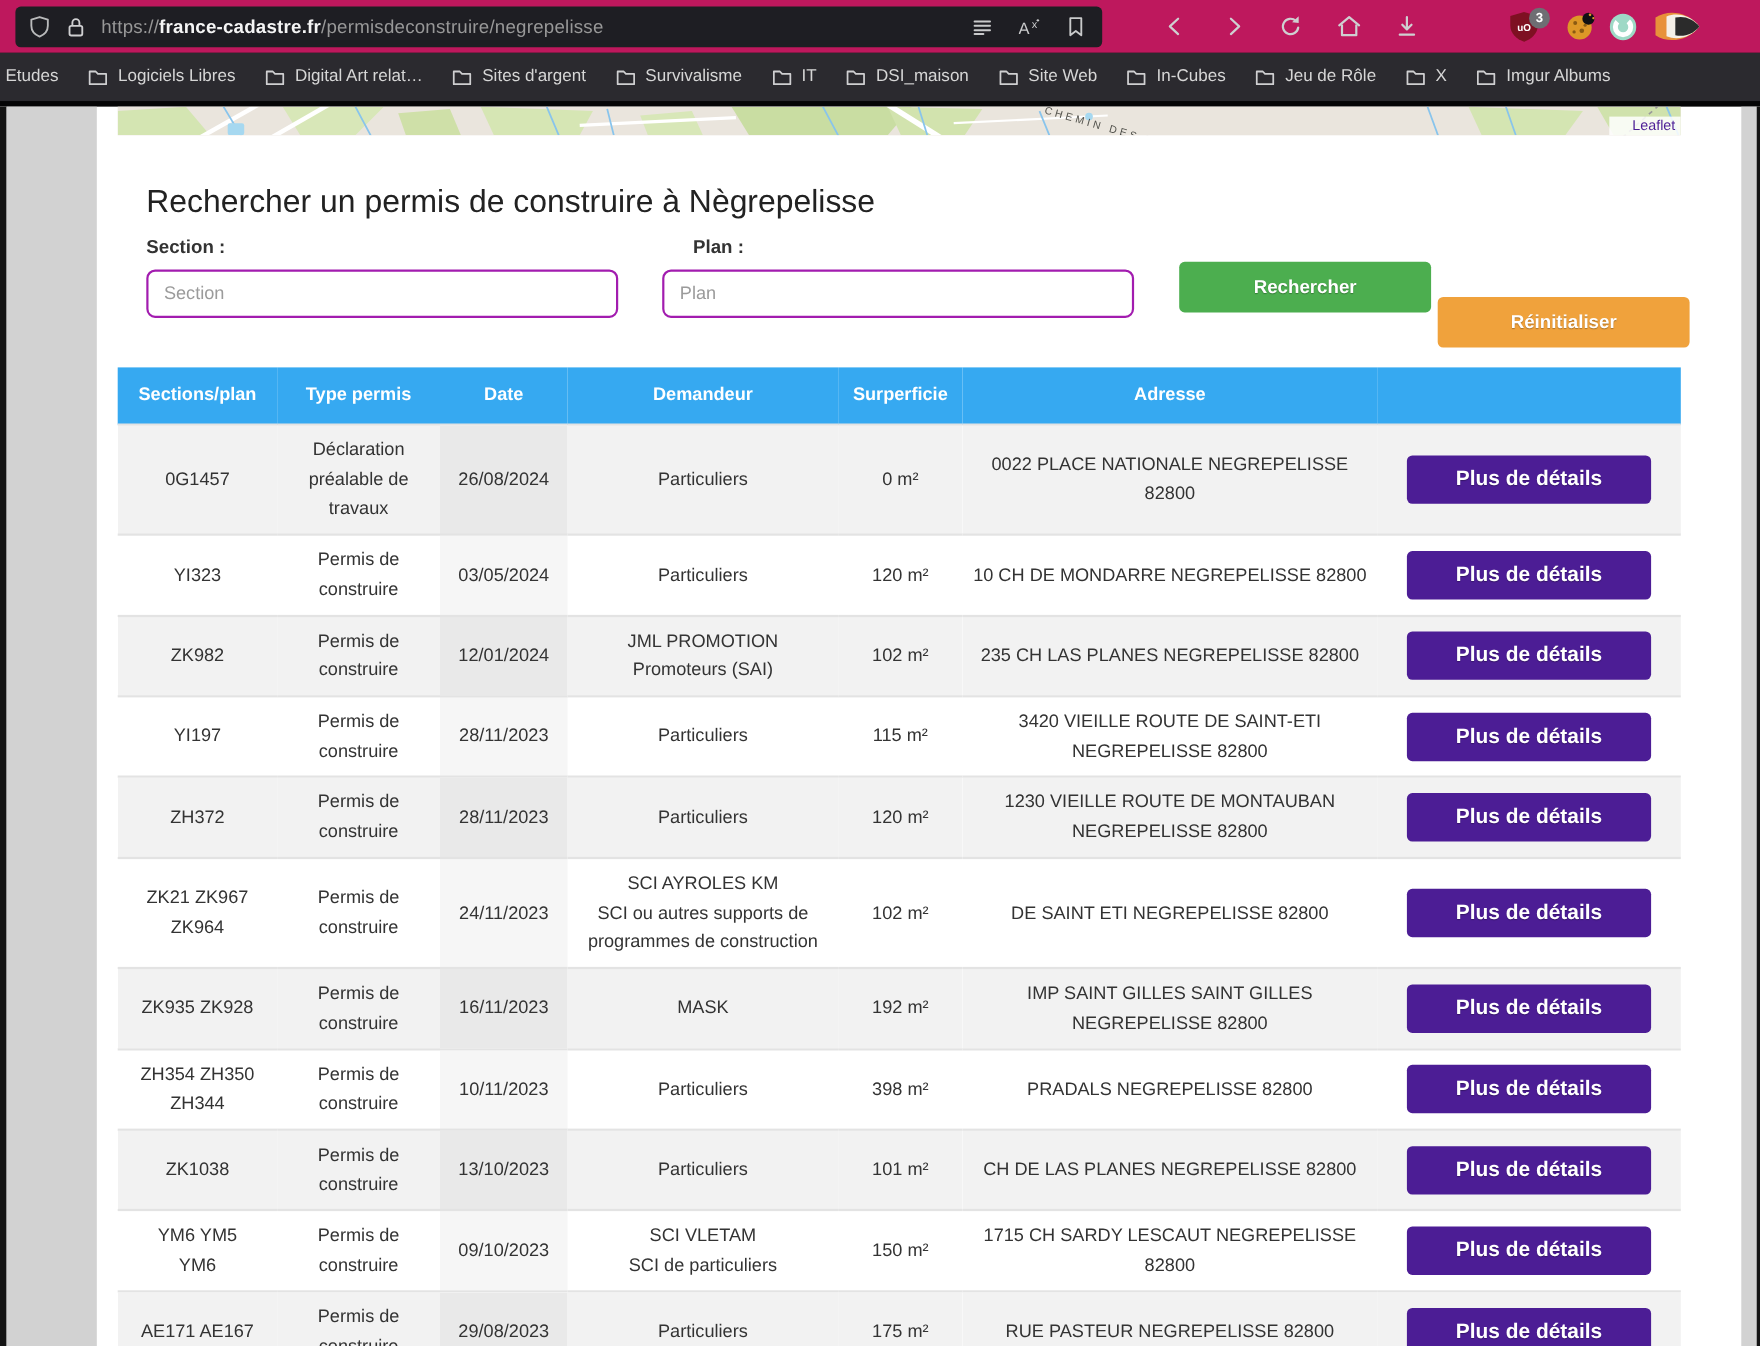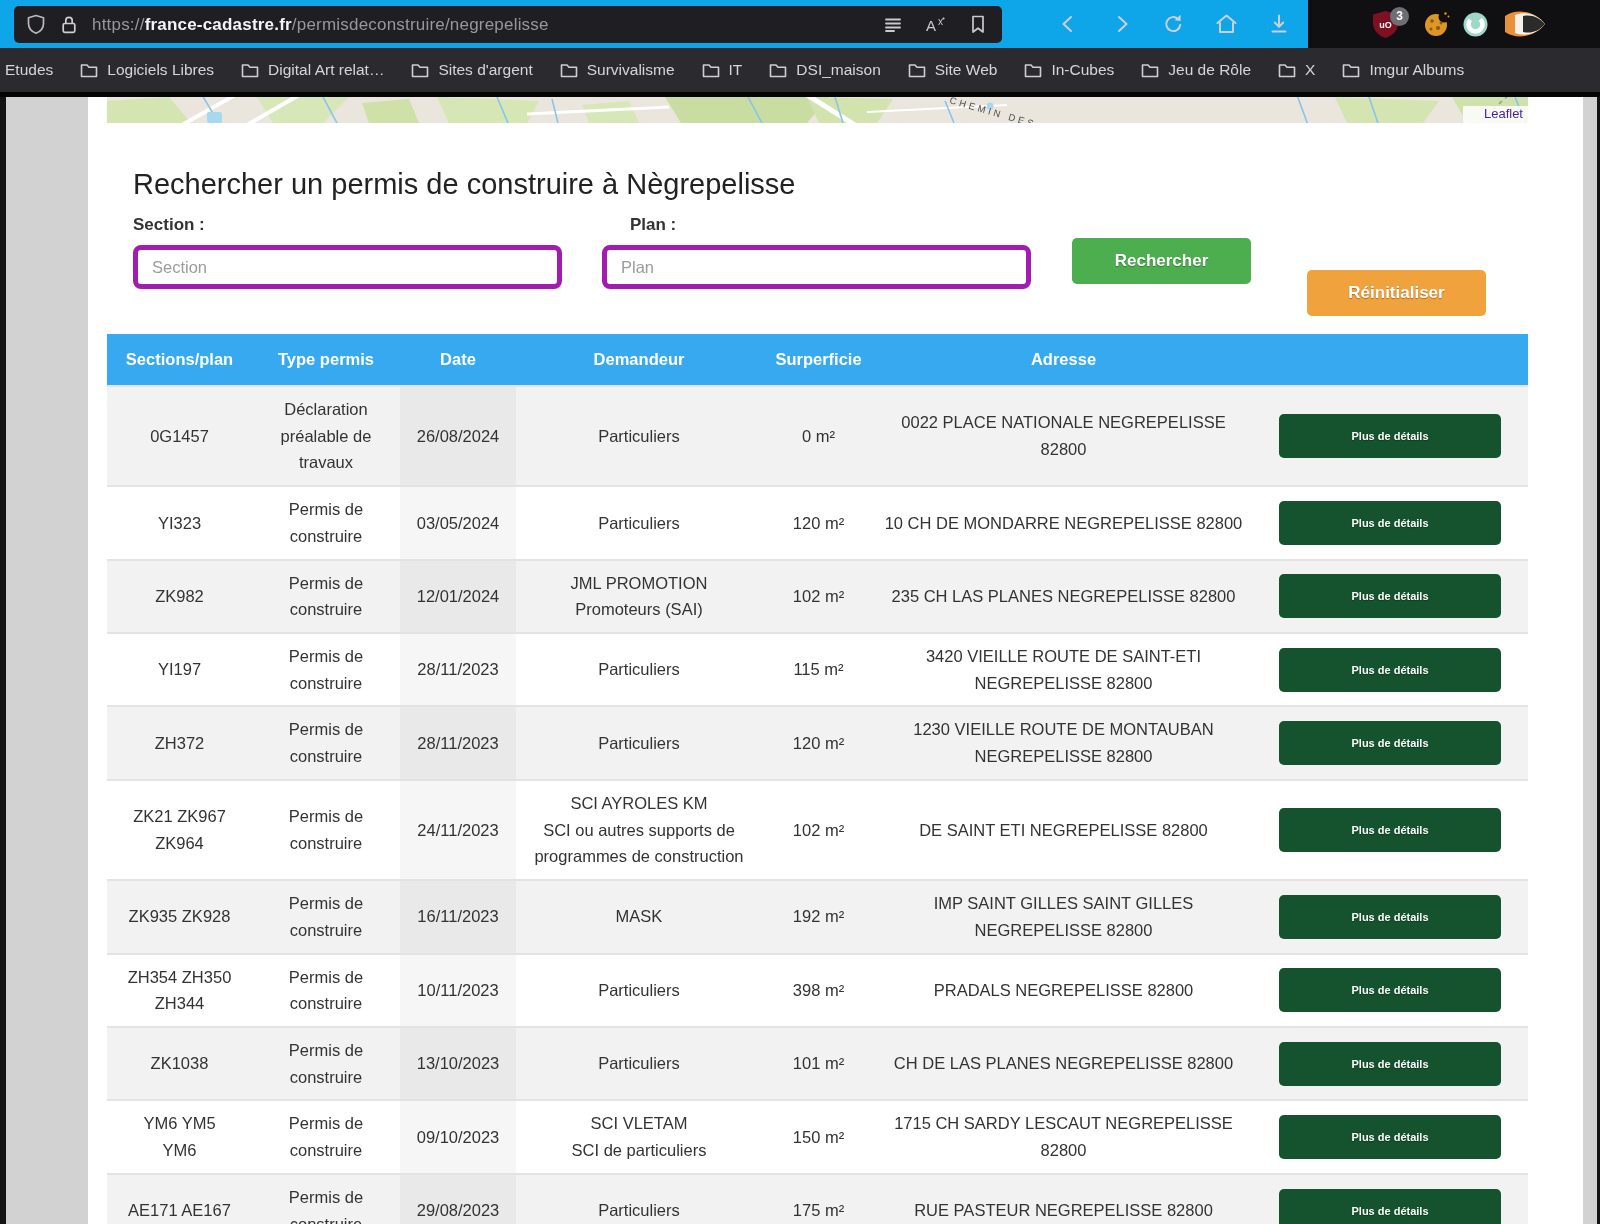--- a/index.html
+++ b/index.html
@@ -4,21 +4,21 @@
 <style>
   * { box-sizing: border-box; }
   html,body { margin:0; padding:0; }
   body {
     width:1600px; height:1224px; overflow:hidden; position:relative;
     background:#ffffff; font-family:"Liberation Sans", sans-serif;
   }
 
   
   .chrome { position:absolute; top:0; left:0; width:1600px; height:97px; background:#101013; }
-  .toolbar { position:absolute; top:0; left:0; width:1308px; height:48px; background:#0ea5e9; }
+  .toolbar { position:absolute; top:0; left:0; width:1600px; height:48px; background:#be185d; }
   .urlbar {
     position:absolute; left:14px; top:6px; width:988px; height:37px;
     background:#1e1e23; border-radius:5px; display:flex; align-items:center; padding:0 16px 0 12px;
   }
   .urlbar .chip-icon { display:flex; align-items:center; margin-right:14px; }
   .url-text { font-size:17px; color:#989898; letter-spacing:.2px; white-space:nowrap; }
   .url-domain { color:#f5f5f5; font-weight:700; }
   .urlbar-right { margin-left:auto; display:flex; align-items:center; gap:24px; }
   .tb-icon { display:flex; align-items:center; justify-content:center; }
 
@@ -57,49 +57,49 @@
     position:absolute; right:0; bottom:0; background:rgba(255,255,255,.85);
     color:#4c1d95; font-size:13px; padding:1px 5px 2px 21px; line-height:1.1; cursor:pointer;
   }
 
   .page-title { margin:45px 0 0 26px; font-size:29px; font-weight:400; color:#222; height:33px; }
 
   .form-area { position:relative; height:133px; }
   .field-label { position:absolute; top:14px; font-size:17px; font-weight:700; color:#333; }
   .lbl-section { left:26px; } .lbl-plan { left:523px; }
   .txt-input {
-    position:absolute; top:44px; width:429px; height:44px; border:5px solid #a21caf; border-radius:8px;
+    position:absolute; top:44px; width:429px; height:44px; border:2px solid #a21caf; border-radius:8px;
     font-family:"Liberation Sans",sans-serif; font-size:16.5px; color:#333; padding:0 14px; outline:none;
   }
   .txt-input::placeholder { color:#9b9b9b; }
   .in-section { left:26px; } .in-plan { left:495px; }
   .form-btn {
-    position:absolute; top:37px; width:179px; height:46px; border:none; border-radius:5px;
+    position:absolute; top:37px; width:229px; height:46px; border:none; border-radius:5px;
     font-family:"Liberation Sans",sans-serif; font-size:17px; font-weight:700; color:#fff;
     text-shadow:0 1px 1px rgba(0,0,0,.3); cursor:pointer;
   }
   .btn-search { left:965px; background:#4cae4f; }
   .btn-reset  { left:1200px; background:#f0a23c;margin-top:32px; }
 
   
   table.permits { width:1421px; border-collapse:collapse; table-layout:fixed; }
   .permits th {
     background:#36a9f1; color:#ffffff; font-size:16.5px; font-weight:700; height:52px;
     text-align:center; padding:0 4px;margin-top:36px;
   }
   .permits td {
     font-size:16.5px; color:#333; text-align:center; vertical-align:middle;
     padding:9px 6px; line-height:1.62; border-top:2px solid #e3e3e3;
     white-space:pre-line; overflow:hidden;
   }
   .permits tr.striped td { background-color:#f2f2f2; }
   .permits td.col-date { background-image:linear-gradient(rgba(0,0,0,.035),rgba(0,0,0,.035)); }
   .details-btn {
-    width:222px; height:44px; border:none; border-radius:5px; background:#14532d; color:#fff;
-    font-family:"Liberation Sans",sans-serif; font-size:11px; font-weight:700;
+    width:222px; height:44px; border:none; border-radius:5px; background:#4c1d95; color:#fff;
+    font-family:"Liberation Sans",sans-serif; font-size:19px; font-weight:700;
     text-shadow:0 1px 1px rgba(0,0,0,.3); cursor:pointer;
   }
 
   svg.icon { display:block; }
 </style>
 </head>
 <body>
 
 <div class="chrome">
   <div class="toolbar">

